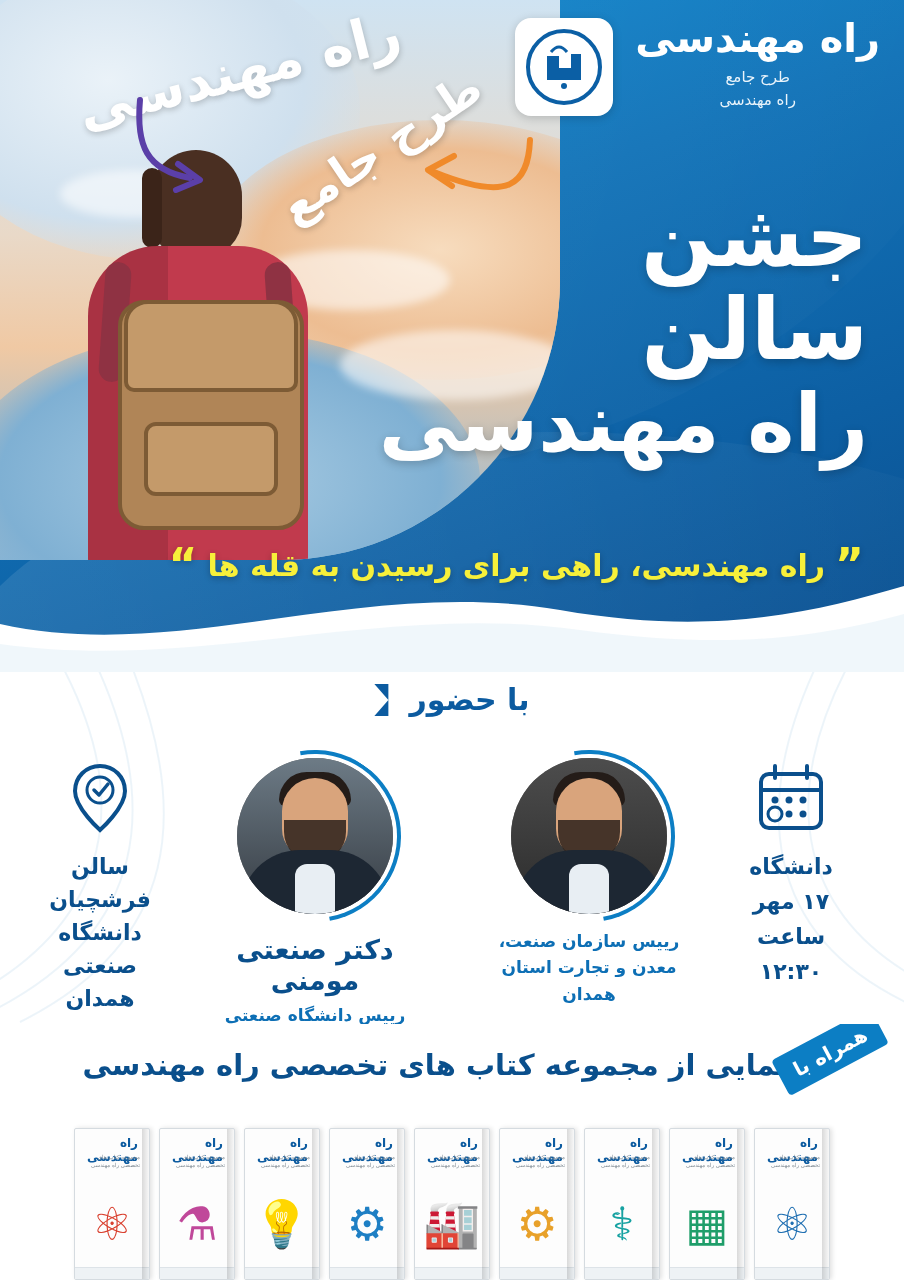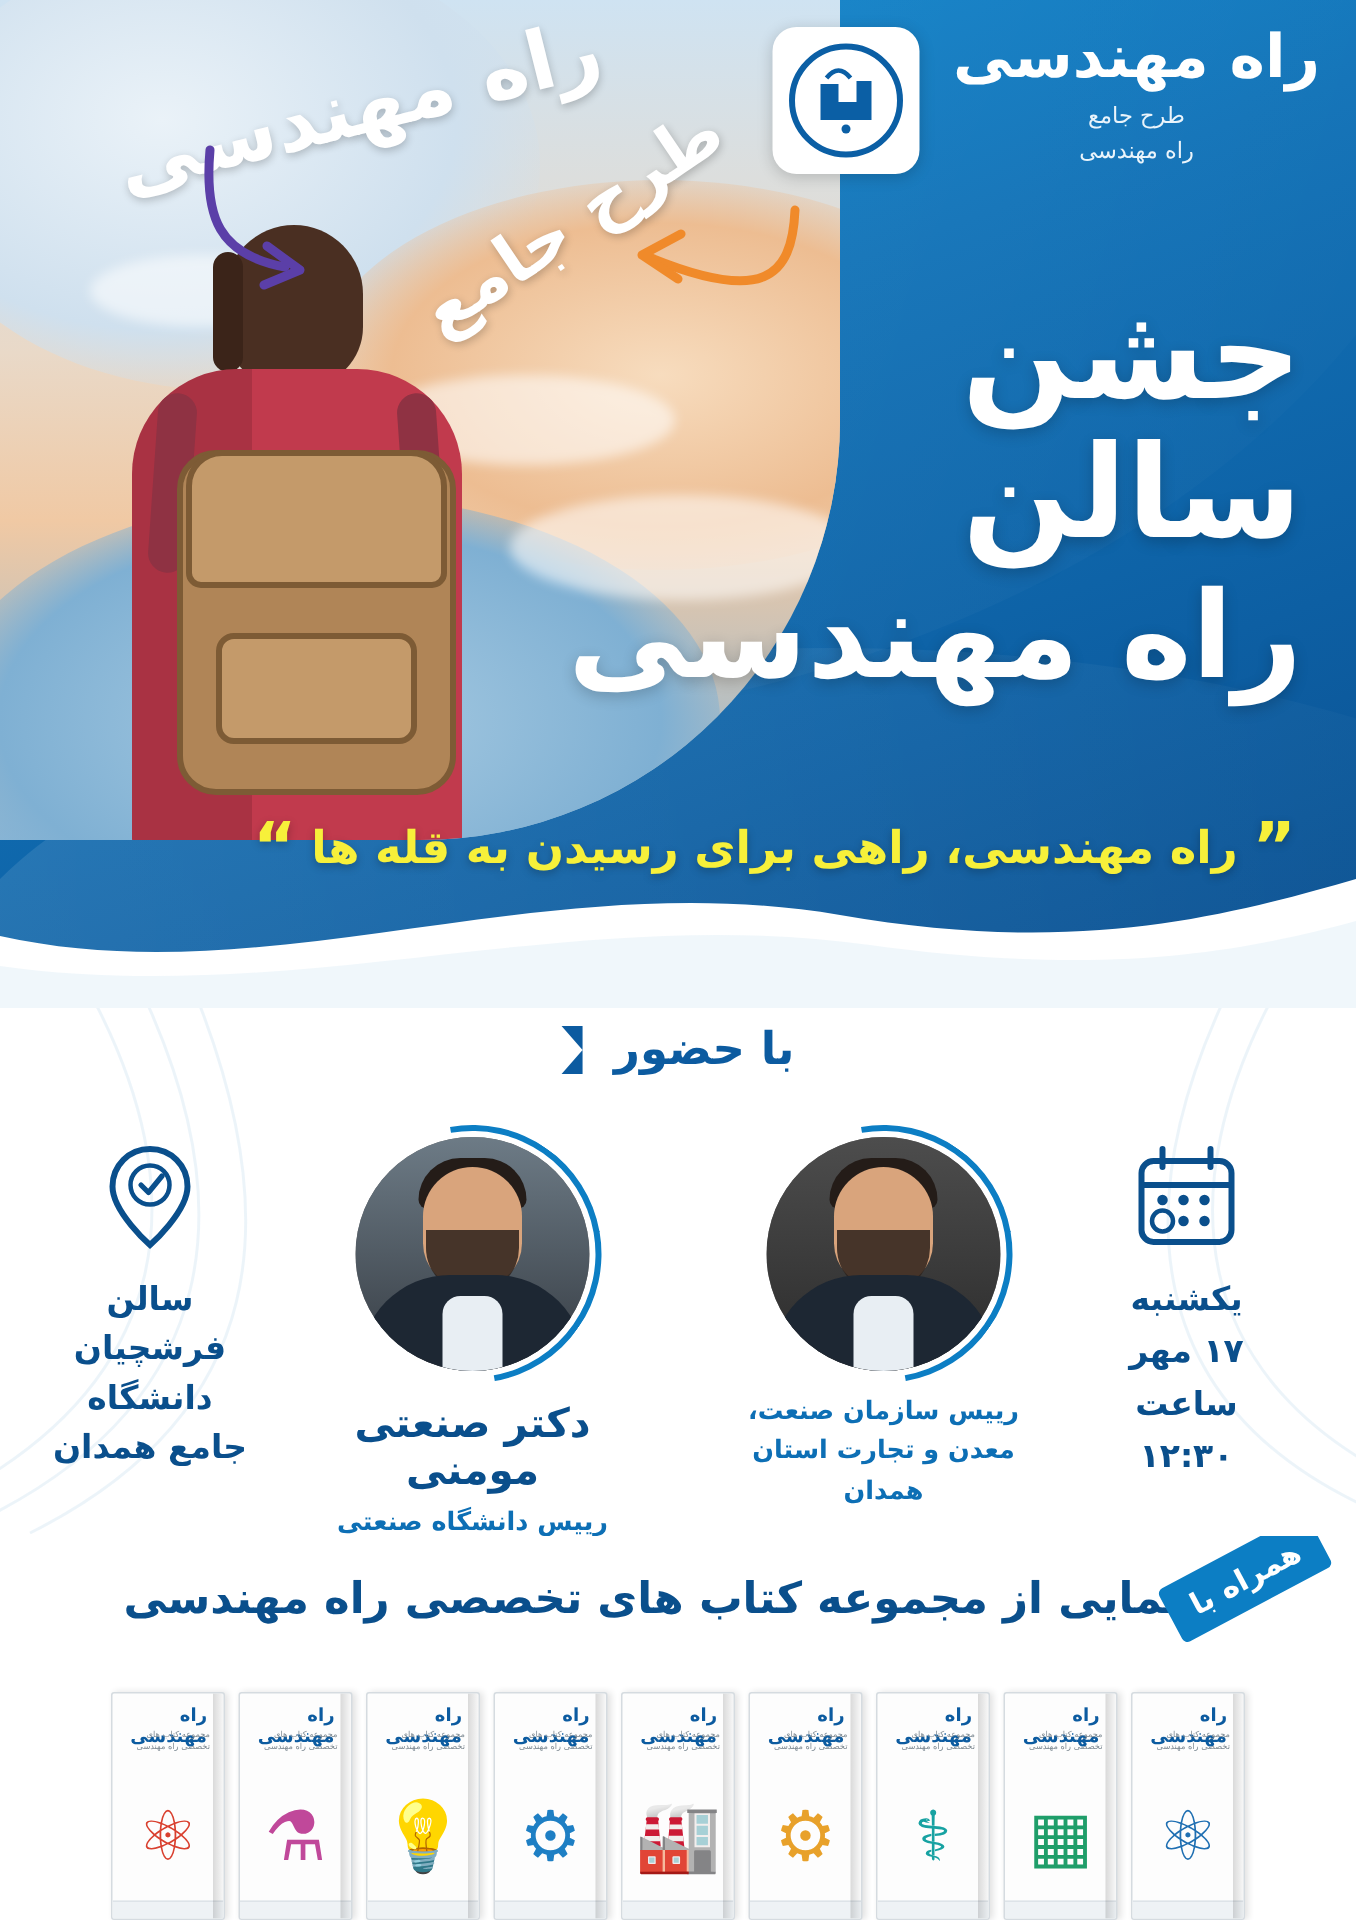--- a/index.html
+++ b/index.html
@@ -492,21 +492,21 @@
       <span class="wp-text">با حضور</span>
       <span class="wp-flag"></span>
     </div>
 
     <div class="venue">
       <svg width="62" height="72" viewBox="0 0 62 72">
         <path d="M31 4 C 17 4, 6 15, 6 29 C 6 46, 31 68, 31 68 C 31 68, 56 46, 56 29 C 56 15, 45 4, 31 4 Z" fill="none" stroke="#0a4f8c" stroke-width="4"></path>
         <circle cx="31" cy="28" r="13" fill="none" stroke="#0a4f8c" stroke-width="3"></circle>
         <path d="M25 28 L30 33 L39 22" fill="none" stroke="#0a4f8c" stroke-width="3.5" stroke-linecap="round" stroke-linejoin="round"></path>
       </svg>
-      <div class="venue-text">سالن فرشچیان دانشگاه جامع همدان</div>
+      <div class="venue-text">سالن فرشچیان دانشگاه صنعتی همدان</div>
     </div>
 
     <div class="speakers">
       <div class="speaker">
         <div class="sp-photo-wrap">
           <div class="sp-ring"></div>
           <div class="sp-photo">
             <div class="ph-bg-a"></div>
             <div class="ph-hair"></div>
             <div class="ph-face"></div>
@@ -540,21 +540,21 @@
         <rect x="6" y="12" width="60" height="54" rx="8" fill="none" stroke="#0a4f8c" stroke-width="4"></rect>
         <path d="M6 28 H66" stroke="#0a4f8c" stroke-width="4"></path>
         <path d="M20 4 V16 M52 4 V16" stroke="#0a4f8c" stroke-width="4" stroke-linecap="round"></path>
         <circle cx="20" cy="38" r="3.5" fill="#0a4f8c"></circle>
         <circle cx="34" cy="38" r="3.5" fill="#0a4f8c"></circle>
         <circle cx="48" cy="38" r="3.5" fill="#0a4f8c"></circle>
         <circle cx="34" cy="52" r="3.5" fill="#0a4f8c"></circle>
         <circle cx="48" cy="52" r="3.5" fill="#0a4f8c"></circle>
         <circle cx="20" cy="52" r="7" fill="none" stroke="#0a4f8c" stroke-width="3"></circle>
       </svg>
-      <div class="date-text">یکشنبه</div>
+      <div class="date-text">دانشگاه</div>
       <div class="date-text" style="margin-top:2px;">۱۷ مهر</div>
       <div class="date-text" style="margin-top:2px;">ساعت</div>
       <div class="date-text" style="margin-top:2px;">۱۲:۳۰</div>
     </div>
   </div>
 
   <div class="books-sec">
     <div class="books-head">
       <span class="books-title">رونمایی از مجموعه کتاب های تخصصی راه مهندسی</span>
     </div>

